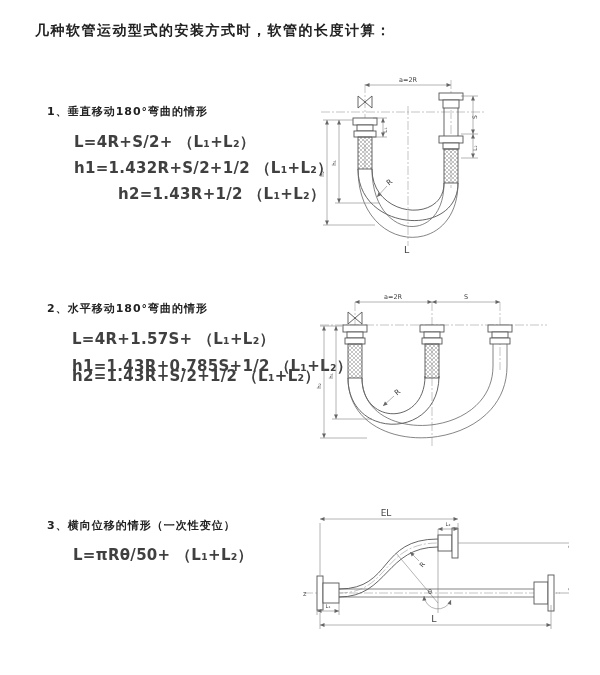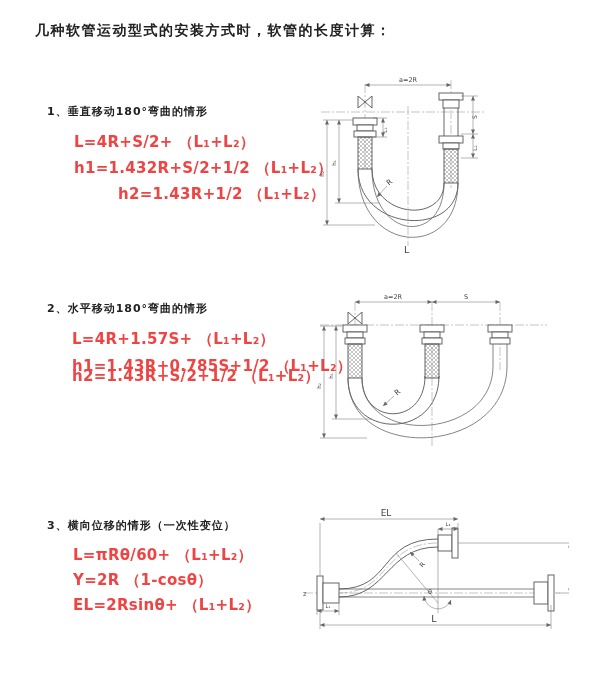--- a/index.html
+++ b/index.html
@@ -1,21 +1,21 @@
 <!DOCTYPE html>
 <html><head>
 <meta charset="utf-8">
 <style>
   html,body{margin:0;padding:0;background:#fff;}
   .page{position:relative;width:569px;height:675px;background:#ffffff;overflow:hidden;
         font-family:"DejaVu Sans","Liberation Sans",sans-serif;color:#1b1b1b;}
   .t{position:absolute;white-space:nowrap;}
   .title{font-size:14px;font-weight:bold;letter-spacing:1.5px;color:#222;}
   .heading{font-size:11px;font-weight:bold;letter-spacing:1px;color:#222;}
-  .formula{font-size:15px;font-weight:bold;letter-spacing:.3px;color:#ef4444;}
+  .formula{font-size:15px;font-weight:bold;letter-spacing:.3px;color:#404040;}
   svg{position:absolute;overflow:visible;}
   svg text{fill:#444;font-family:"DejaVu Sans","Liberation Sans",sans-serif;}
   .obj{stroke:#555;stroke-width:.9;fill:none;}
   .obj2{stroke:#666;stroke-width:.8;fill:none;}
   .dim{stroke:#777;stroke-width:.55;fill:none;}
   .cl{stroke:#888;stroke-width:.5;fill:none;stroke-dasharray:9 2 2 2;}
   .fit{stroke:#555;stroke-width:.9;fill:#fff;}
 </style>
 </head>
 <body>
@@ -28,23 +28,21 @@
   <div class="t formula" style="left:74px;top:133px;">L=4R+S/2+ （L₁+L₂）</div>
   <div class="t formula" style="left:74px;top:159px;">h1=1.432R+S/2+1/2 （L₁+L₂）</div>
   <div class="t formula" style="left:74px;top:185px;margin-left:44px;">h2=1.43R+1/2 （L₁+L₂）</div>
 
   <div class="t heading" style="left:47px;top:301px;">2、水平移动180°弯曲的情形</div>
   <div class="t formula" style="left:72px;top:330px;">L=4R+1.57S+ （L₁+L₂）</div>
   <div class="t formula" style="left:72px;top:357px;">h1=1.43R+0.785S+1/2 （L₁+L₂）</div>
   <div class="t formula" style="left:72px;top:367px;">h2=1.43R+S/2+1/2 （L₁+L₂）</div>
 
   <div class="t heading" style="left:47px;top:518px;">3、横向位移的情形（一次性变位）</div>
-  <div class="t formula" style="left:73px;top:546px;">L=πRθ/60+ （L₁+L₂）</div>
-  <div class="t formula" style="left:73px;top:571px;">Y=2R （1-cosθ）</div>
-  <div class="t formula" style="left:73px;top:596px;">EL=2Rsinθ+ （L₁+L₂）</div>
+  <div class="t formula" style="left:73px;top:546px;">L=πRθ/50+ （L₁+L₂）</div>
 
   <svg style="left:313px;top:70px;" width="215" height="192" viewBox="0 0 215 192">
     <defs>
       <marker id="ar1" viewBox="0 0 10 10" refX="9" refY="5" markerWidth="7" markerHeight="5" orient="auto-start-reverse" markerUnits="userSpaceOnUse">
         <path d="M0,1 L9,5 L0,9 z" fill="#666"></path>
       </marker>
       <pattern id="hp1" width="4" height="4" patternUnits="userSpaceOnUse">
         <path d="M0,0 L4,4 M4,0 L0,4" stroke="#8a8a8a" stroke-width="0.5"></path>
       </pattern>
     </defs>

